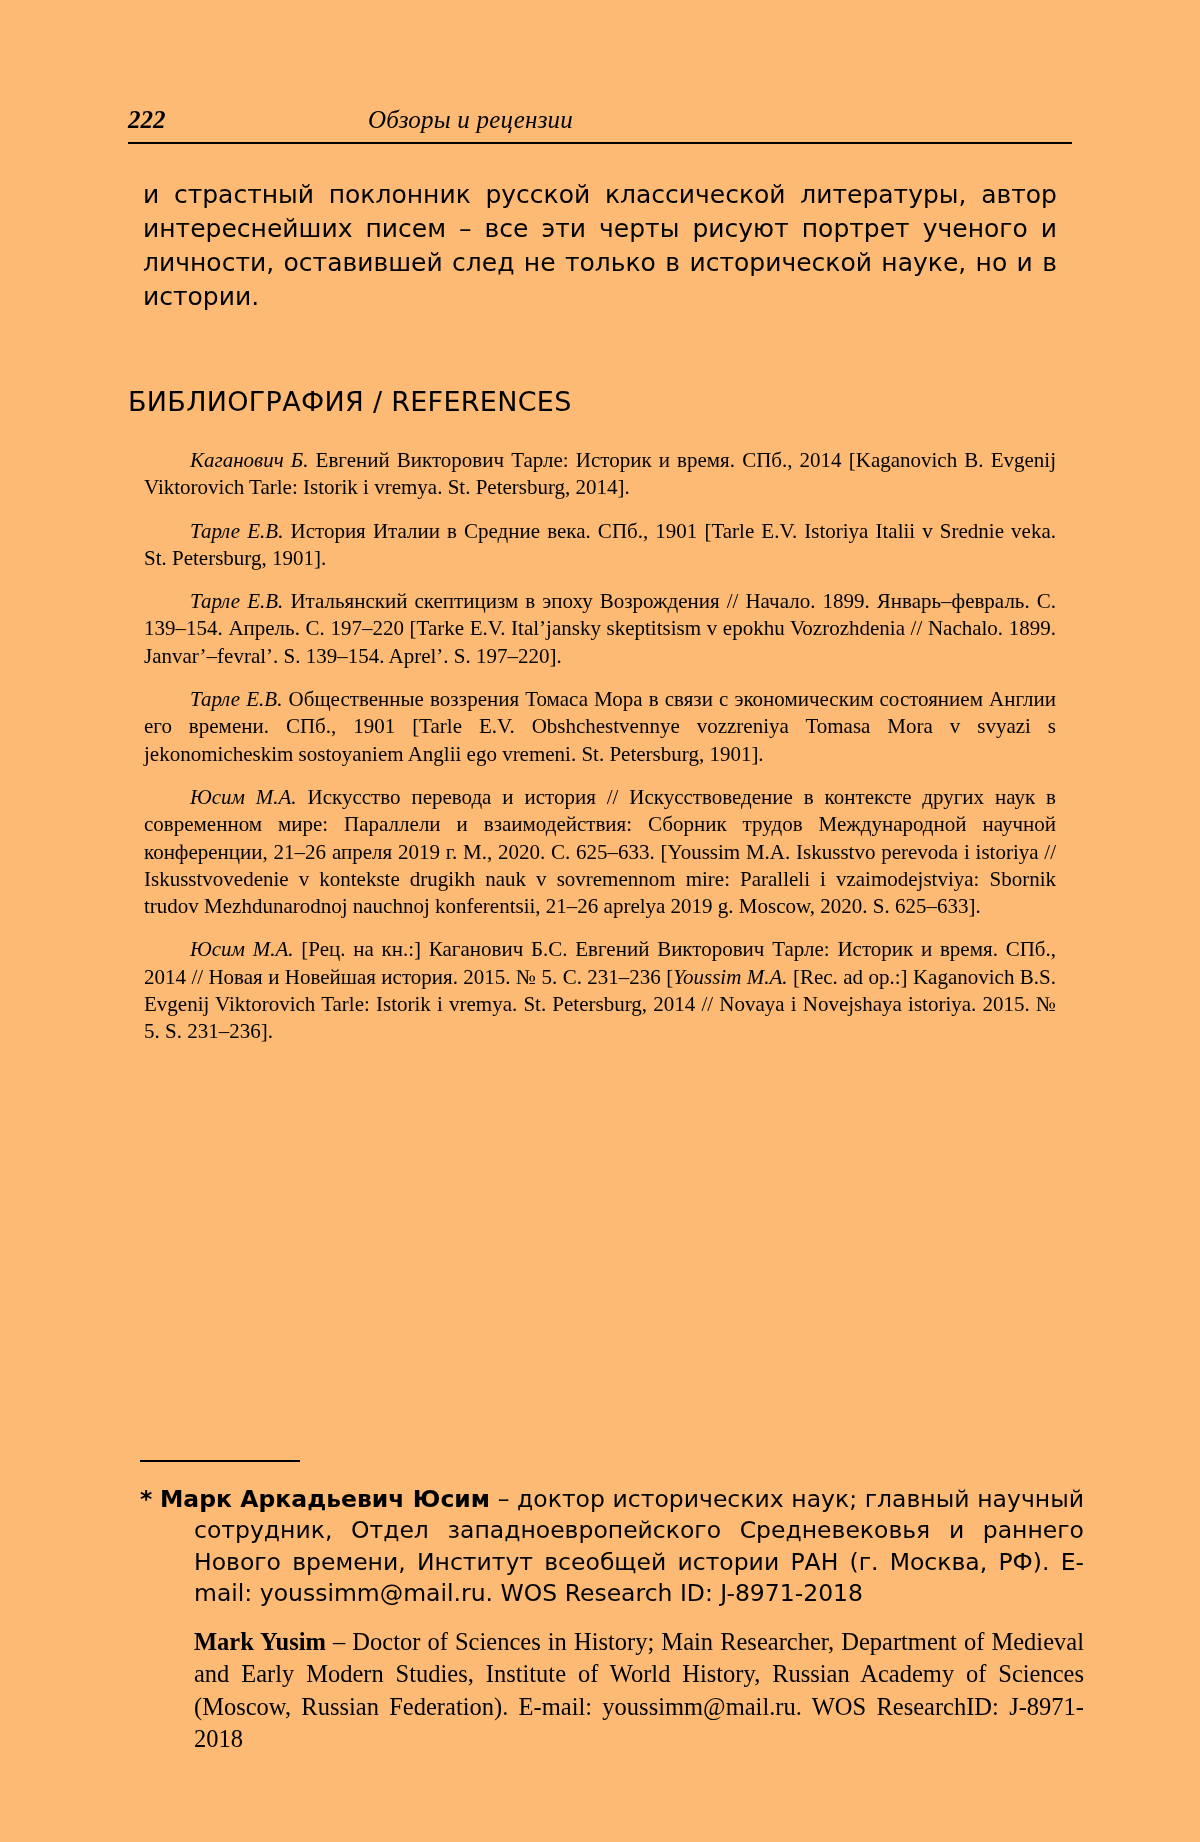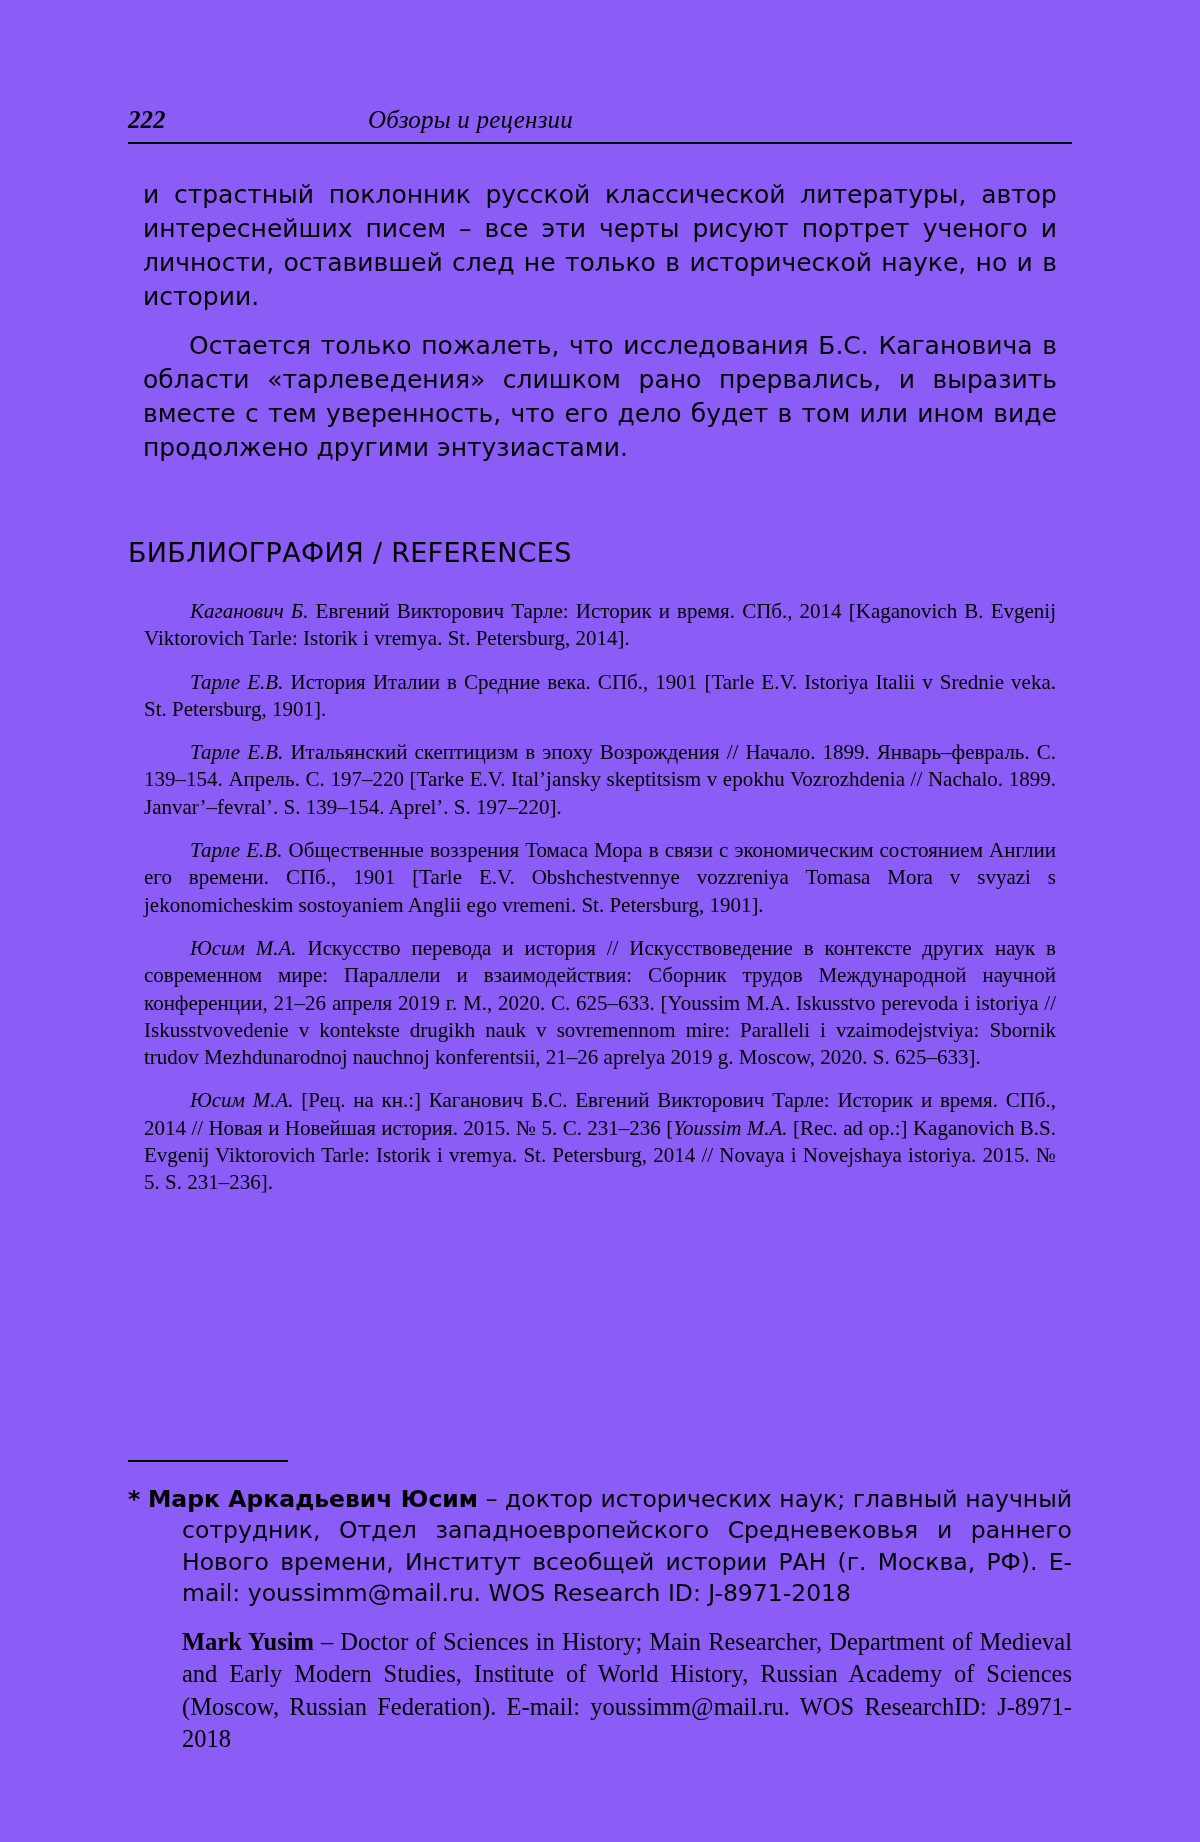--- a/index.html
+++ b/index.html
@@ -5,21 +5,21 @@
   html, body {
     margin: 0;
     padding: 0;
     background: #ffffff;
   }
   .page {
     position: relative;
     width: 1200px;
     height: 1842px;
     margin: 0 auto;
-    background: #8b5cf6;
+    background: #fdba74;
     box-sizing: border-box;
     padding: 0;
     font-family: "Liberation Serif", "DejaVu Serif", serif;
     color: #000000;
   }
   .content {
     position: absolute;
     left: 128px;
     top: 86px;
     width: 944px;
@@ -91,21 +91,21 @@
     font-size: 21px;
     line-height: 1.3;
     text-align: justify;
     text-indent: 46px;
     font-family: "Liberation Serif", "DejaVu Serif", serif;
   }
   p.ref i { font-style: italic; }
   
   .footnote {
     position: absolute;
-    left: 128px;
+    left: 140px;
     top: 1460px;
     width: 944px;
   }
   .footnote-rule {
     width: 160px;
     border-top: 2px solid #000;
     margin-bottom: 22px;
   }
   .fn-block {
     font-size: 23.5px;
@@ -134,21 +134,20 @@
 
   <div class="content">
 
     <div class="runhead">
       <span class="folio">222</span>
       <span class="title">Обзоры и рецензии</span>
     </div>
     <div class="rule"></div>
 
     <p class="body">и страстный поклонник русской классической литературы, автор интереснейших писем – все эти черты рисуют портрет ученого и личности, оставившей след не только в исторической науке, но и в истории.</p>
-    <p class="body indent">Остается только пожалеть, что исследования Б.С. Кагановича в области «тарлеведения» слишком рано прервались, и выразить вместе с тем уверенность, что его дело будет в том или ином виде продолжено другими энтузиастами.</p>
 
 
     <h2 class="biblio-heading">БИБЛИОГРАФИЯ / REFERENCES</h2>
 
     <p class="ref">
       <i>Каганович Б.</i><span> Евгений Викторович Тарле: Историк и время. СПб., 2014 [Kaganovich B. Evgenij Viktorovich Tarle: Istorik i vremya. St. Petersburg, 2014].</span>
     </p>
     <p class="ref">
       <i>Тарле Е.В.</i><span> История Италии в Средние века. СПб., 1901 [Tarle E.V. Istoriya Italii v Srednie veka. St. Petersburg, 1901].</span>
     </p>

